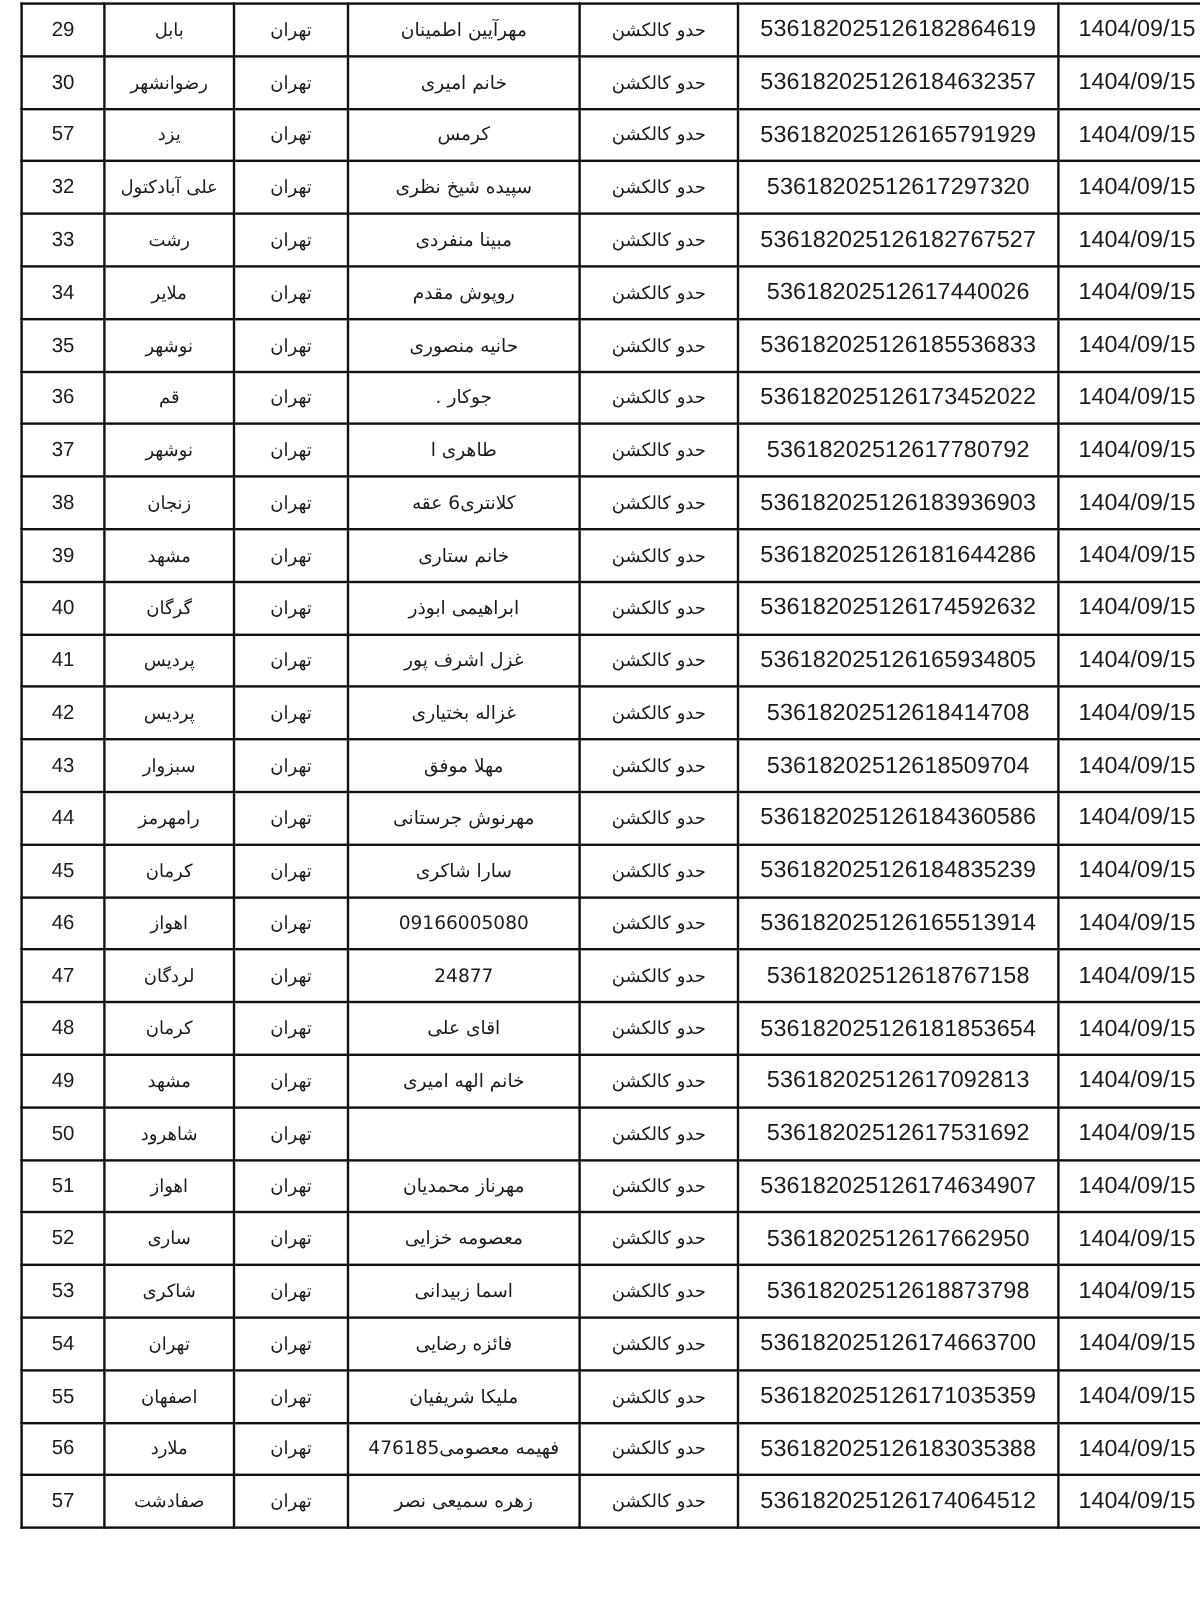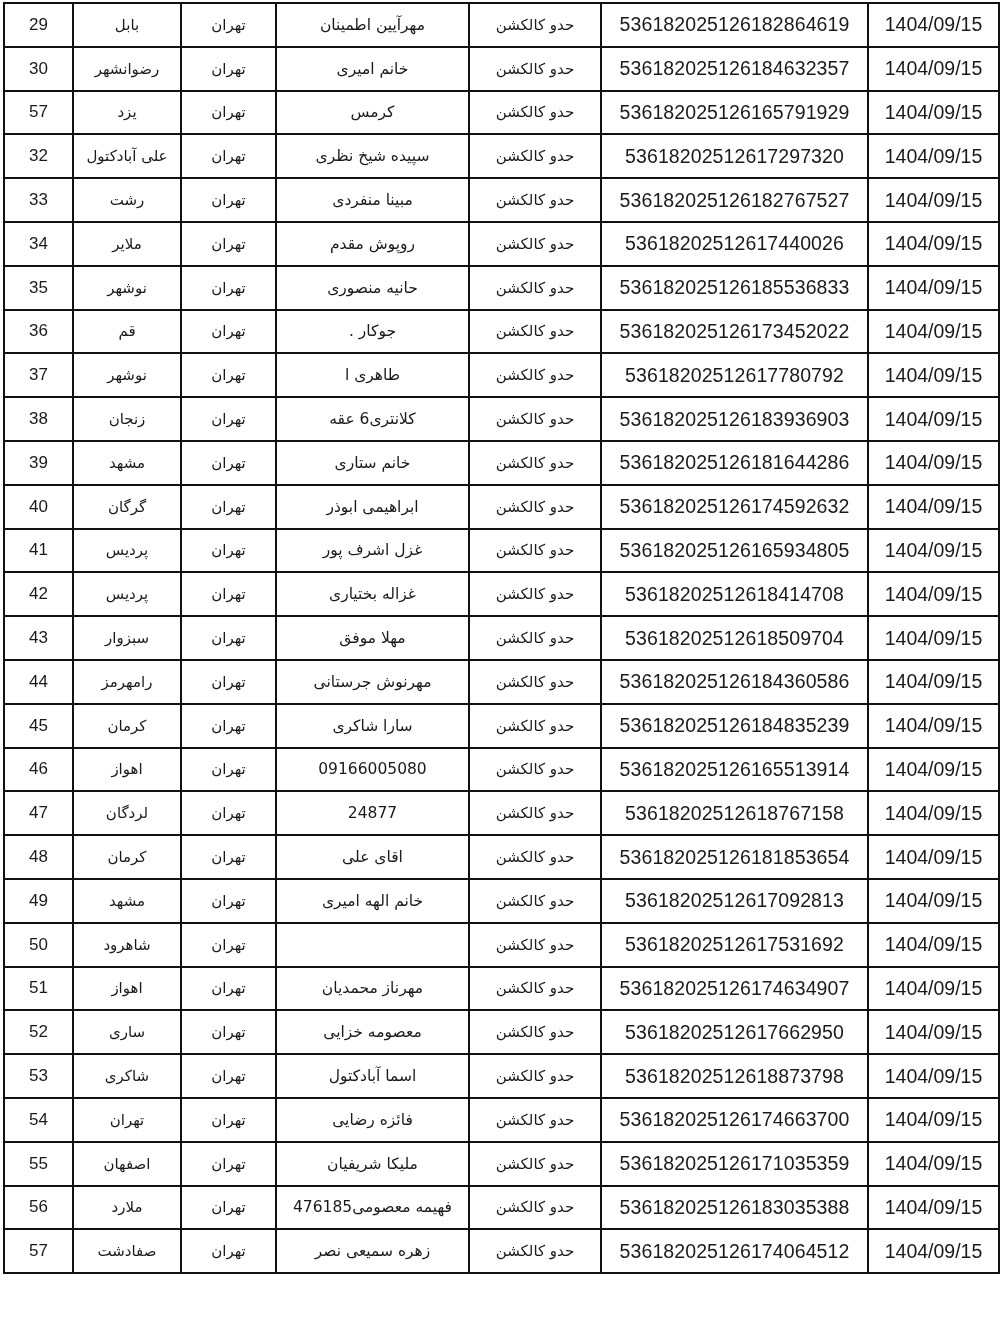--- a/index.html
+++ b/index.html
@@ -1,18 +1,18 @@
 <!DOCTYPE html>
 <html><head>
   <meta charset="utf-8">
   <style>
     html, body { margin: 0; padding: 0; background: #ffffff; }
     body { width: 1000px; height: 1333px; overflow: hidden; position: relative; }
     .sheet {
-      position: absolute; left: 3px; top: 2px;
+      position: absolute; left: 17px; top: 2px;
       width: 786px;
     }
     table {
       border-collapse: collapse;
       table-layout: fixed;
       width: 995px;
       direction: ltr;
     }
     td {
       border: 2px solid #111111;
@@ -289,21 +289,21 @@
     <td class="name">معصومه خزایی</td>
     <td class="fa">حدو کالکشن</td>
     <td class="code">53618202512617662950</td>
     <td class="date">1404/09/15</td>
   </tr>
 
   <tr>
     <td class="num">53</td>
     <td class="fa">شاکری</td>
     <td class="fa">تهران</td>
-    <td class="name">اسما آبادکتول</td>
+    <td class="name">اسما زبیدانی</td>
     <td class="fa">حدو کالکشن</td>
     <td class="code">53618202512618873798</td>
     <td class="date">1404/09/15</td>
   </tr>
 
   <tr>
     <td class="num">54</td>
     <td class="fa">تهران</td>
     <td class="fa">تهران</td>
     <td class="name">فائزه  رضایی</td>

